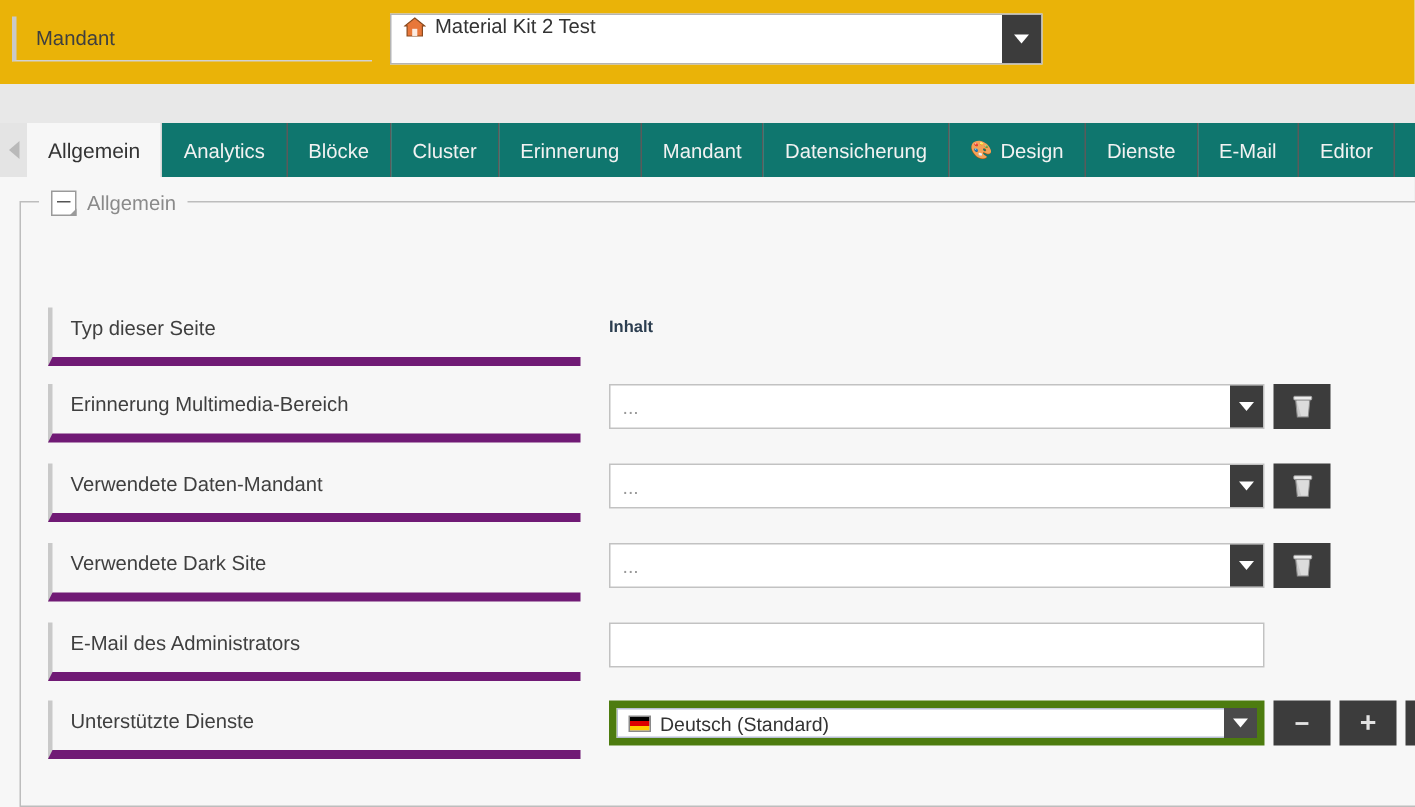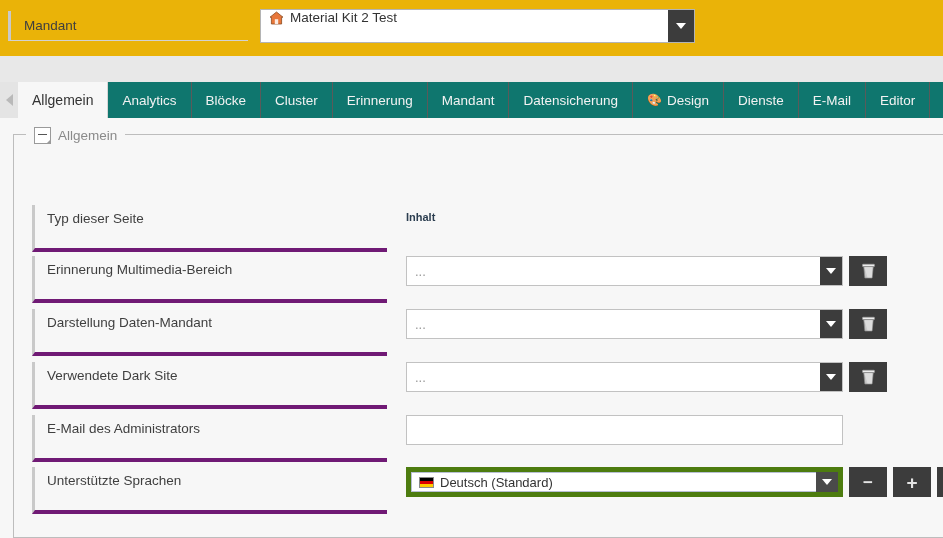--- a/index.html
+++ b/index.html
@@ -116,22 +116,22 @@
   .collapse-ico:after{
     content:"";position:absolute;right:-1px;bottom:-1px;
     border-left:5px solid transparent;border-bottom:5px solid #9a9a9a;
   }
 
   
   .row{position:absolute;left:0;height:40px;}
   .row-label{
     position:absolute;left:18px;width:355px;
     border-left:3px solid #c9c9c9;
-    border-bottom:4px solid #701a75;
-    padding:5px 0 20px 12px;
+    border-bottom:6px solid #701a75;
+    padding:5px 0 10px 12px;
     font-size:13.5px;color:#3f3f3f;
     box-sizing:border-box;
     line-height:18px;
   }
   .row-value{position:absolute;left:392px;}
   .static-val{font-size:11px;font-weight:bold;color:#2c3e50;}
 
   .combo{
     width:437px;height:30px;border:1px solid #c2c2c2;background:#fff;
     box-sizing:border-box;display:flex;align-items:center;
@@ -261,21 +261,21 @@
                 <span class="trash-ico"><svg width="15" height="16" viewBox="0 0 15 16">
                     <rect x="1.5" y="1.2" width="12" height="2.4" rx="0.6" fill="#ededed" stroke="#9a9a9a" stroke-width="0.6"></rect>
                     <path d="M2.8 4 L12.2 4 L11.1 15 L3.9 15 Z" fill="#c9c9c9" stroke="#8c8c8c" stroke-width="0.7"></path>
                     <path d="M3.4 4 L11.6 4 L10.9 14.4 L6.5 14.4 Z" fill="#e4e4e4" opacity="0.7"></path>
                   </svg></span>
               </span>
             </div>
           </div>
         </div>
         <div class="row" style="top: 174px; width: 100%;">
-          <div class="row-label">Darstellung Daten-Mandant</div>
+          <div class="row-label">Verwendete Daten-Mandant</div>
           <div class="row-value">
             <div style="display: flex; align-items: flex-start;">
               <div class="combo">
                 <span class="cv">...</span>
                 <span class="drop-btn">
                   <span class="caret"></span>
                 </span>
               </div>
               <span class="iconbtn">
                 <span class="trash-ico"><svg width="15" height="16" viewBox="0 0 15 16">
@@ -305,21 +305,21 @@
                   </svg></span>
               </span>
             </div>
           </div>
         </div>
         <div class="row" style="top: 280px; width: 100%;">
           <div class="row-label">E-Mail des Administrators</div>
           <div class="row-value"><input class="textinput" type="text" placeholder="" style=""></div>
         </div>
         <div class="row" style="top: 332px; width: 100%;">
-          <div class="row-label">Unterstützte Sprachen</div>
+          <div class="row-label">Unterstützte Dienste</div>
           <div class="row-value">
             <div style="display: flex; align-items: flex-start;">
               <div class="combo focused">
                 <span class="cv filled">
                   <span class="flag-de"></span>
                   <span>Deutsch (Standard)</span>
                 </span>
                 <span class="drop-btn">
                   <span class="caret"></span>
                 </span>

